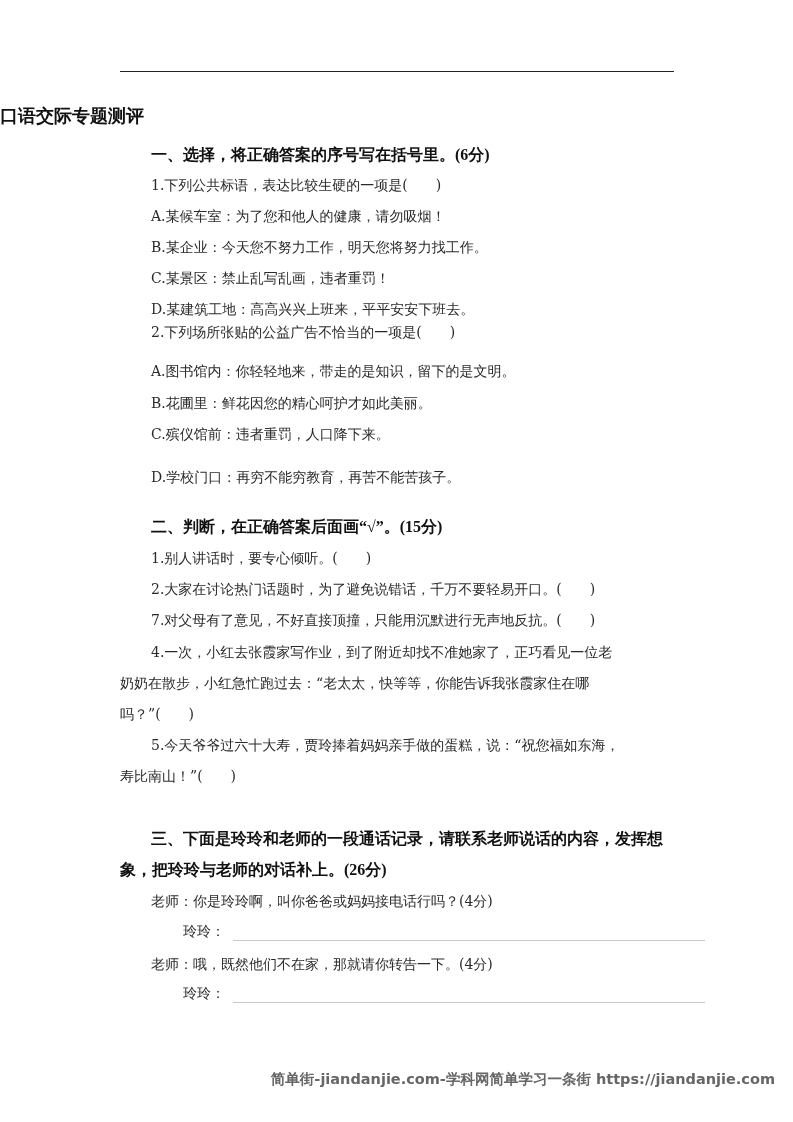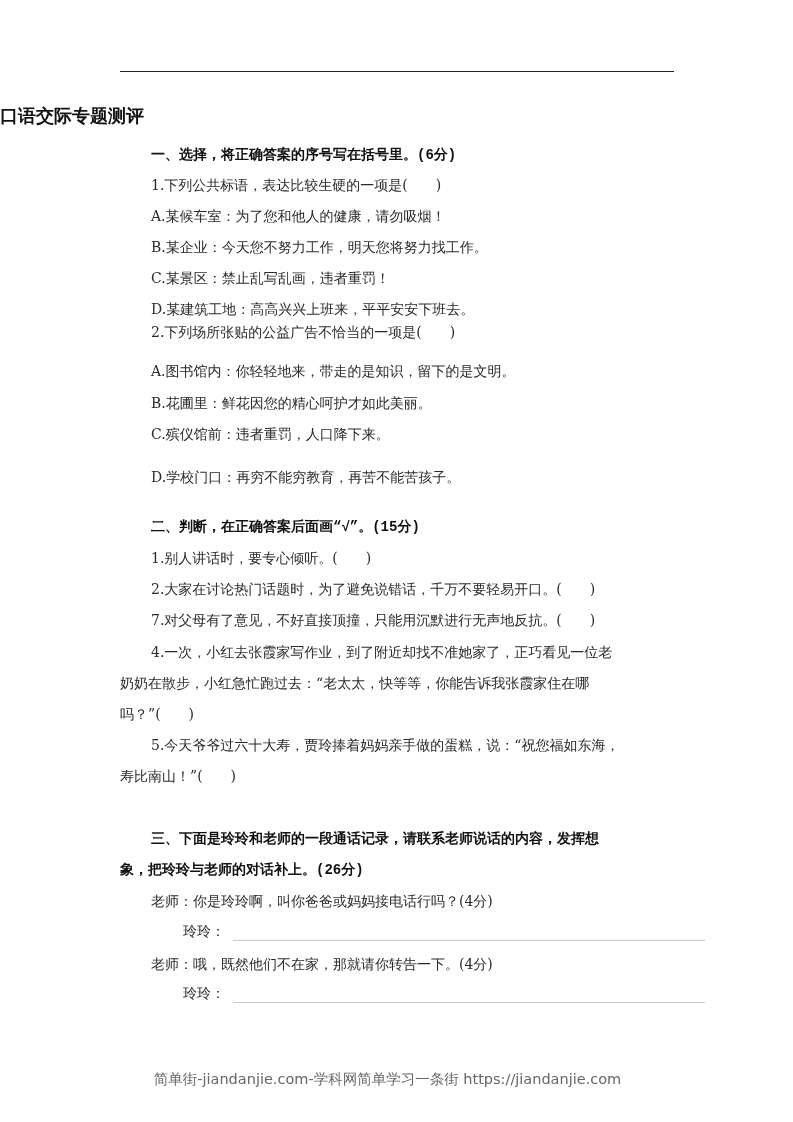--- a/index.html
+++ b/index.html
@@ -2,26 +2,26 @@
 <html><head>
 <meta charset="utf-8">
 <style>
   html, body { margin: 0; padding: 0; background: #ffffff; }
   body { width: 793px; height: 1122px; position: relative; overflow: hidden;
          font-family: "DejaVu Serif", "Liberation Serif", serif; color: #222; }
   .top-rule { position: absolute; left: 120px; top: 71px; width: 554px; height: 0; border-top: 1.3px solid #222; }
   .title { position: absolute; left: 0; width: 793px; top: 104px; 
            font-family: "DejaVu Sans", sans-serif; font-weight: bold; font-size: 18px; color: #111; }
   .line { position: absolute; font-size: 14px; line-height: 20px; white-space: nowrap; color: #2a2a2a; }
-  .heading { font-family: Liberation Mono, monospace; font-weight: bold; font-size: 14px; color: #111; }
+  .heading { font-family: Liberation Serif, serif; font-weight: bold; font-size: 16px; color: #111; }
   .answer-row { position: absolute; left: 151px; width: 522px; height: 20px; font-size: 14px; color: #2a2a2a; margin-left: 32px; }
   .answer-row .label { position: absolute; left: 0; top: 0; }
   .answer-row .blank { position: absolute; left: 50px; right: 0; top: 17px; border-bottom: 1.5px solid #c8c8c8; }
-  .footer { position: absolute; left: 0; width: 775px; top: 1070px; text-align: center;
-            font-family: "DejaVu Sans", sans-serif; font-size: 14.5px; color: #666; }
+  .footer { position: absolute; left: 0; width: 775px; top: 1070px; text-align: right;
+            font-family: "DejaVu Sans", sans-serif; font-size: 14.5px; color: #666; font-weight: bold; }
 </style>
 </head>
 <body>
 
 <div class="top-rule"></div>
 
 <div class="title">口语交际专题测评</div>
 
 <div class="line heading" style="left:151px; top:145px;">一、选择，将正确答案的序号写在括号里。(6分)</div>
 <div class="line" style="left:151px; top:175px;">1.下列公共标语，表达比较生硬的一项是(　　)</div>

